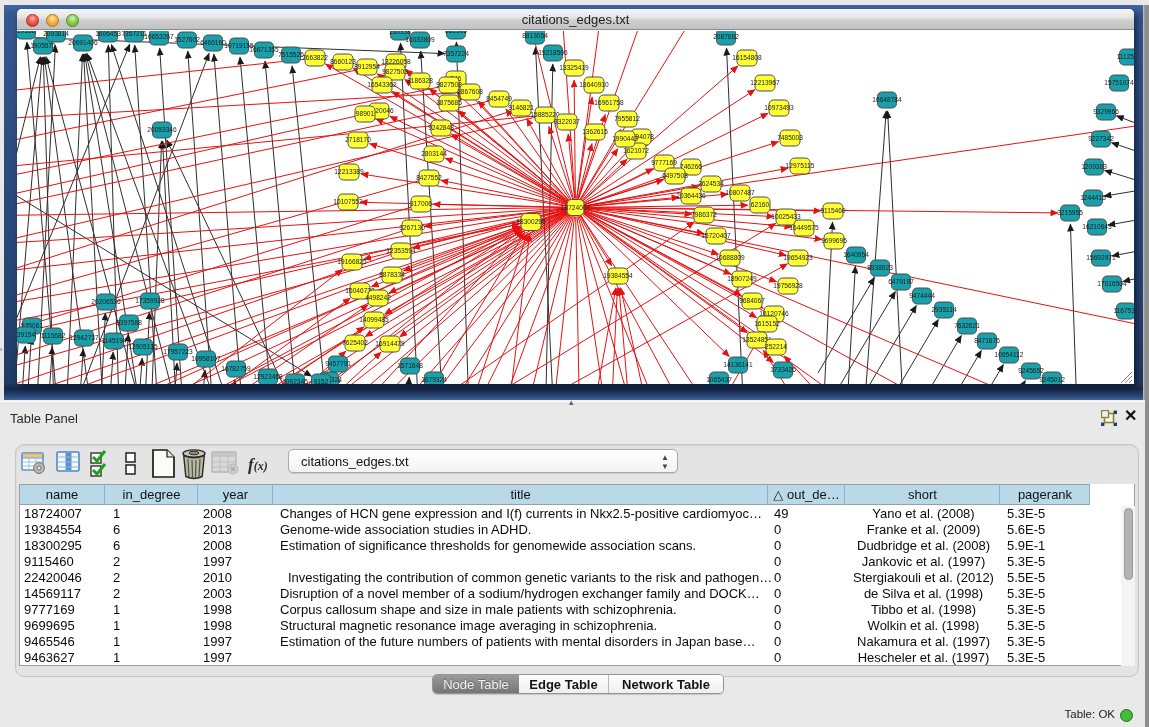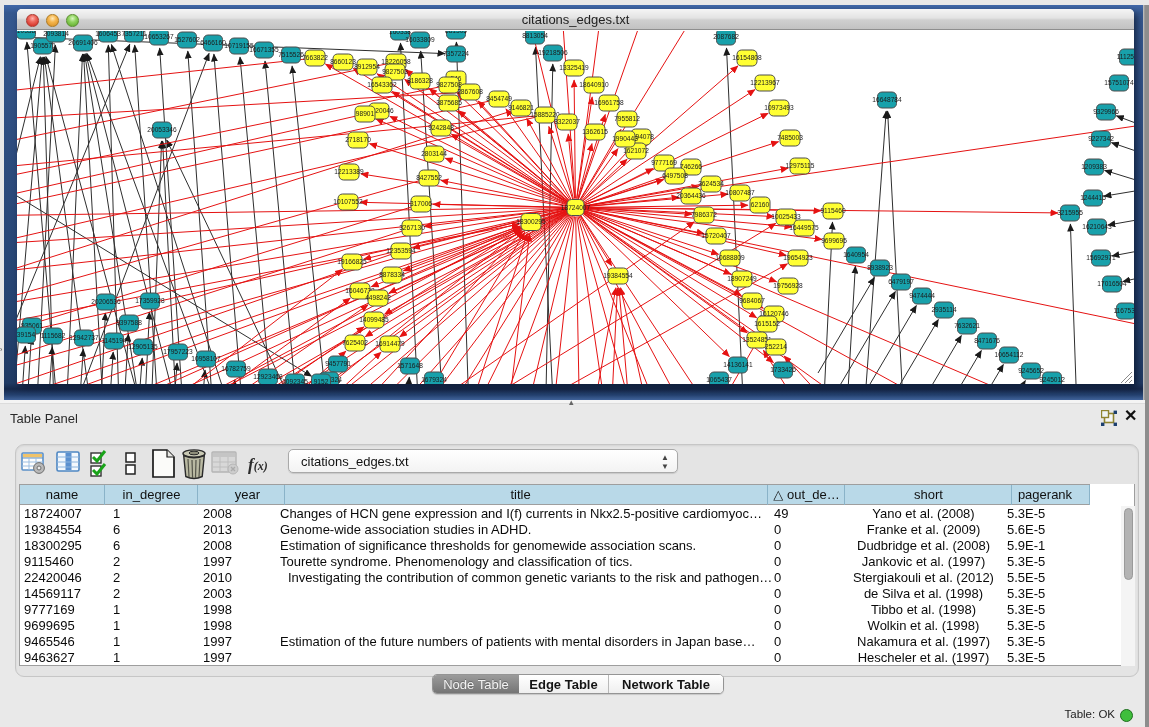--- a/index.html
+++ b/index.html
@@ -695,54 +695,56 @@
         <span class="c" style="left:183px">2008</span>
         <span class="c" style="left:260px;width:492px;overflow:hidden;white-space:nowrap">Estimation of significance thresholds for genomewide association scans.</span>
         <span class="c" style="left:754px">0</span>
         <span class="c ctr" style="left:826px;width:155px">Dudbridge et al. (2008)</span>
         <span class="c" style="left:987px">5.9E-1</span>
       </div>
 <div class="tr" style="top:48px">
         <span class="c" style="left:4px">9115460</span>
         <span class="c" style="left:93px">2</span>
         <span class="c" style="left:183px">1997</span>
-        <span class="c" style="left:260px;width:492px;overflow:hidden;white-space:nowrap">Tourette syndrome. Phenomenology and classification of tics.</span>
         <span class="c" style="left:754px">0</span>
         <span class="c ctr" style="left:826px;width:155px">Jankovic et al. (1997)</span>
         <span class="c" style="left:987px">5.3E-5</span>
       </div>
 <div class="tr" style="top:64px">
         <span class="c" style="left:4px">22420046</span>
         <span class="c" style="left:93px">2</span>
         <span class="c" style="left:183px">2010</span>
         <span class="c" style="left:268px;width:492px;overflow:hidden;white-space:nowrap">Investigating the contribution of common genetic variants to the risk and pathogen…</span>
         <span class="c" style="left:754px">0</span>
         <span class="c ctr" style="left:826px;width:155px">Stergiakouli et al. (2012)</span>
         <span class="c" style="left:987px">5.5E-5</span>
       </div>
 <div class="tr" style="top:80px">
         <span class="c" style="left:4px">14569117</span>
         <span class="c" style="left:93px">2</span>
         <span class="c" style="left:183px">2003</span>
+        <span class="c" style="left:260px;width:492px;overflow:hidden;white-space:nowrap">Disruption of a novel member of a sodium/hydrogen exchanger family and DOCK…</span>
         <span class="c" style="left:754px">0</span>
         <span class="c ctr" style="left:826px;width:155px">de Silva et al. (1998)</span>
         <span class="c" style="left:987px">5.3E-5</span>
       </div>
 <div class="tr" style="top:96px">
         <span class="c" style="left:4px">9777169</span>
         <span class="c" style="left:93px">1</span>
         <span class="c" style="left:183px">1998</span>
+        <span class="c" style="left:260px;width:492px;overflow:hidden;white-space:nowrap">Corpus callosum shape and size in male patients with schizophrenia.</span>
         <span class="c" style="left:754px">0</span>
         <span class="c ctr" style="left:826px;width:155px">Tibbo et al. (1998)</span>
         <span class="c" style="left:987px">5.3E-5</span>
       </div>
 <div class="tr" style="top:112px">
         <span class="c" style="left:4px">9699695</span>
         <span class="c" style="left:93px">1</span>
         <span class="c" style="left:183px">1998</span>
+        <span class="c" style="left:260px;width:492px;overflow:hidden;white-space:nowrap">Structural magnetic resonance image averaging in schizophrenia.</span>
         <span class="c" style="left:754px">0</span>
         <span class="c ctr" style="left:826px;width:155px">Wolkin et al. (1998)</span>
         <span class="c" style="left:987px">5.3E-5</span>
       </div>
 <div class="tr" style="top:128px">
         <span class="c" style="left:4px">9465546</span>
         <span class="c" style="left:93px">1</span>
         <span class="c" style="left:183px">1997</span>
         <span class="c" style="left:260px;width:492px;overflow:hidden;white-space:nowrap">Estimation of the future numbers of patients with mental disorders in Japan base…</span>
         <span class="c" style="left:754px">0</span>
@@ -754,24 +756,24 @@
         <span class="c" style="left:93px">1</span>
         <span class="c" style="left:183px">1997</span>
         <span class="c" style="left:754px">0</span>
         <span class="c ctr" style="left:826px;width:155px">Hescheler et al. (1997)</span>
         <span class="c" style="left:987px">5.3E-5</span>
       </div>
   </div>
   <div id="thead" class="abs">
 <div class="hc" style="left:0px;width:85px"><span>name</span></div>
 <div class="hc" style="left:86px;width:92px"><span>in_degree</span></div>
-<div class="hc" style="left:191px;width:74px"><span>year</span></div>
+<div class="hc" style="left:179px;width:74px"><span>year</span></div>
 <div class="hc" style="left:254px;width:494px"><span>title</span></div>
 <div class="hc" style="left:749px;width:76px"><span>△ out_de…</span></div>
-<div class="hc" style="left:826px;width:166px"><span>short</span></div>
+<div class="hc" style="left:826px;width:154px"><span>short</span></div>
 <div class="hc" style="left:981px;width:89px"><span>pagerank</span></div>
   </div>
   <div id="sbar" class="abs"></div>
   <div id="sthumb" class="abs"></div>
   <div id="tabs" class="abs">
       <div id="tab1">Node Table</div>
       <div id="tab2">Edge Table</div>
       <div id="tab3">Network Table</div>
     </div>
   <div id="mem" class="abs">Table: OK</div>

